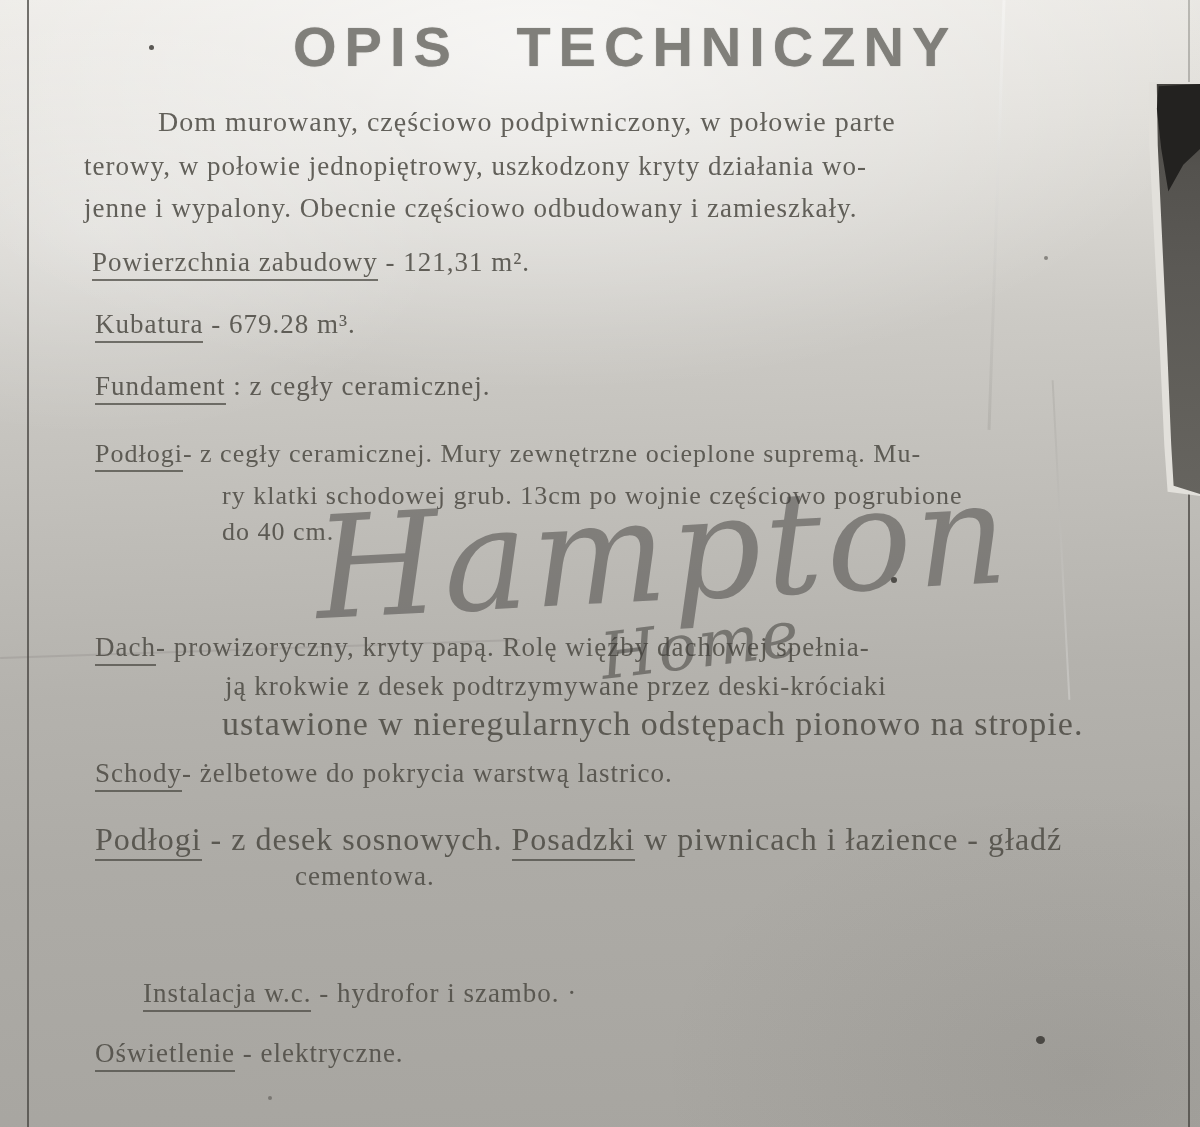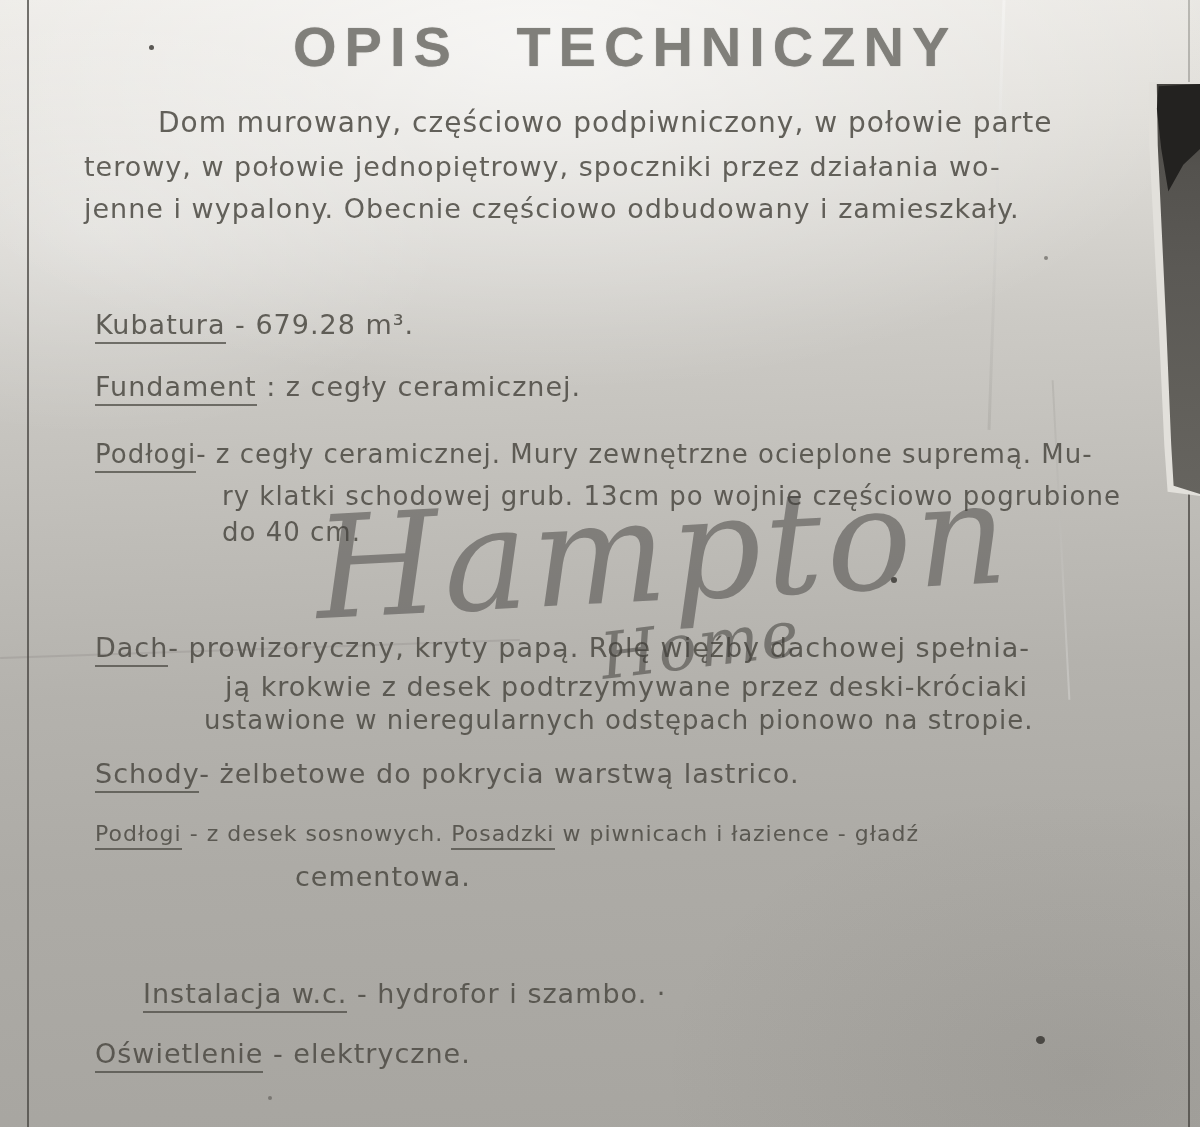--- a/index.html
+++ b/index.html
@@ -26,20 +26,21 @@
     font-family:"Liberation Sans",sans-serif;
     font-weight:bold;font-size:56px;letter-spacing:8px;word-spacing:34px;
     color:#807f7a;white-space:nowrap;
     text-shadow:0 0 1px rgba(110,109,105,0.7);
   }
   
   .hw{
     position:absolute;white-space:nowrap;
     font-size:27px;letter-spacing:1px;
     color:rgba(78,76,70,0.88);
+    font-family:Liberation Serif, serif;
   }
   .hw .u{border-bottom:2px solid rgba(78,76,70,0.75);padding-bottom:2px;}
   
   .wm{
     position:absolute;font-family:"DejaVu Serif",serif;font-style:italic;
     color:rgba(66,64,61,0.50);white-space:nowrap;pointer-events:none;
   }
   .wm-big{left:315px;top:468px;font-size:142px;letter-spacing:4px;transform:rotate(-3deg);}
   .wm-small{left:600px;top:608px;font-size:64px;letter-spacing:2px;transform:rotate(-7deg);color:rgba(66,64,61,0.55);}
   
@@ -70,50 +71,53 @@
   <div class="crease" style="left:1060px;top:380px;width:2px;height:320px;background:linear-gradient(rgba(120,118,112,0.18),rgba(255,255,255,0.25));transform:rotate(-3deg);"></div>
   <div class="crease" style="left:0;top:648px;width:520px;height:2px;background:rgba(90,88,84,0.14);transform:rotate(-2deg);"></div>
 
   <div class="vline" style="left:27px;top:0;height:1127px;"></div>
   <div class="vline" style="left:1188px;top:488px;height:639px;"></div>
   <div class="vline" style="left:1188px;top:0;height:84px;opacity:0.4;"></div>
 
   <h1 class="title">OPIS TECHNICZNY</h1>
 
   <div class="hw" style="left:158px;top:106px;font-size:28px;">Dom murowany, częściowo podpiwniczony, w połowie parte</div>
-  <div class="hw" style="left:84px;top:151px;">terowy, w połowie jednopiętrowy, spoczniki przez działania wo-</div>
+  <div class="hw" style="left:84px;top:151px;">terowy, w połowie jednopiętrowy, uszkodzony kryty działania wo-</div>
   <div class="hw" style="left:84px;top:193px;">jenne i wypalony. Obecnie częściowo odbudowany i zamieszkały.</div>
 
+  <div class="hw" style="left:92px;top:247px;">
+    <span class="u">Powierzchnia zabudowy</span><span> - 121,31  m².</span>
+  </div>
 
   <div class="hw" style="left:95px;top:309px;">
     <span class="u">Kubatura</span><span> -  679.28  m³.</span>
   </div>
 
   <div class="hw" style="left:95px;top:371px;">
     <span class="u">Fundament</span><span> :  z cegły ceramicznej.</span>
   </div>
 
   <div class="hw" style="left:95px;top:439px;font-size:26px;">
     <span class="u">Podłogi</span><span>- z cegły ceramicznej.  Mury zewnętrzne ocieplone  supremą.  Mu-</span>
   </div>
   <div class="hw" style="left:222px;top:481px;font-size:26px;">ry klatki schodowej  grub. 13cm   po wojnie częściowo pogrubione</div>
   <div class="hw" style="left:222px;top:517px;font-size:26px;">do 40 cm.</div>
 
 
   <div class="hw" style="left:95px;top:632px;">
     <span class="u">Dach</span><span>- prowizoryczny, kryty papą.  Rolę więźby dachowej spełnia-</span>
   </div>
   <div class="hw" style="left:225px;top:671px;">ją  krokwie z desek  podtrzymywane  przez  deski-króciaki</div>
-  <div class="hw" style="left:204px;top:705px;font-size:26px;">ustawione w nieregularnych odstępach  pionowo  na stropie.</div>
+  <div class="hw" style="left:222px;top:705px;font-size:34px;">ustawione w nieregularnych odstępach  pionowo  na stropie.</div>
 
   <div class="hw" style="left:95px;top:758px;">
     <span class="u">Schody</span><span>-  żelbetowe  do  pokrycia  warstwą  lastrico.</span>
   </div>
 
-  <div class="hw" style="left:95px;top:821px;font-size:22px;text-align:center;">
+  <div class="hw" style="left:95px;top:821px;font-size:32px;text-align:center;">
     <span class="u">Podłogi</span><span> - z desek  sosnowych.  </span><span class="u">Posadzki</span><span>  w piwnicach  i  łazience - gładź</span>
   </div>
   <div class="hw" style="left:295px;top:861px;">cementowa.</div>
 
 
   <div class="hw" style="left:95px;top:978px;margin-left:48px;">
     <span class="u">Instalacja w.c.</span><span>  -   hydrofor  i  szambo. ·</span>
   </div>
 
   <div class="hw" style="left:95px;top:1038px;">

